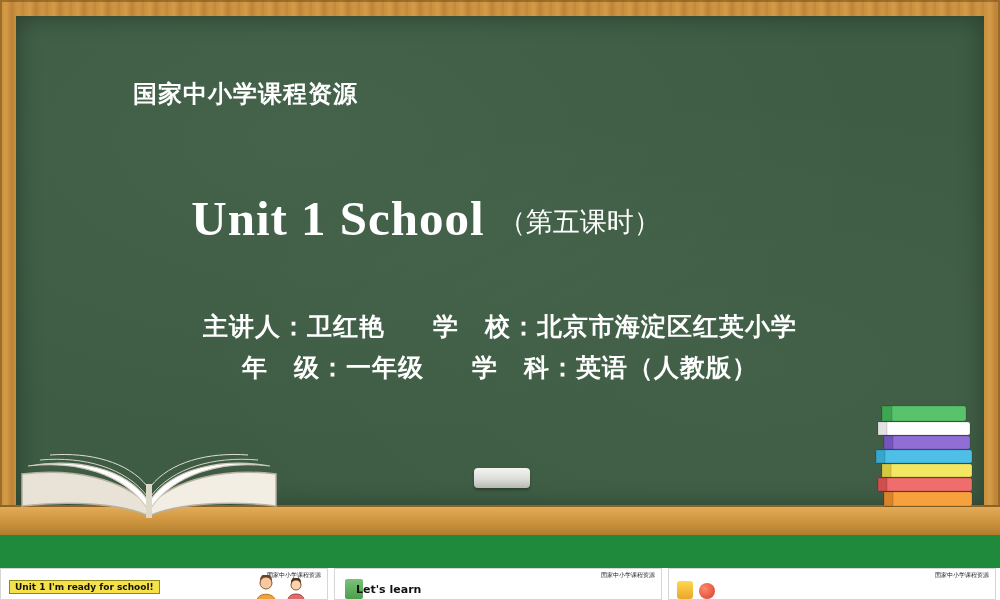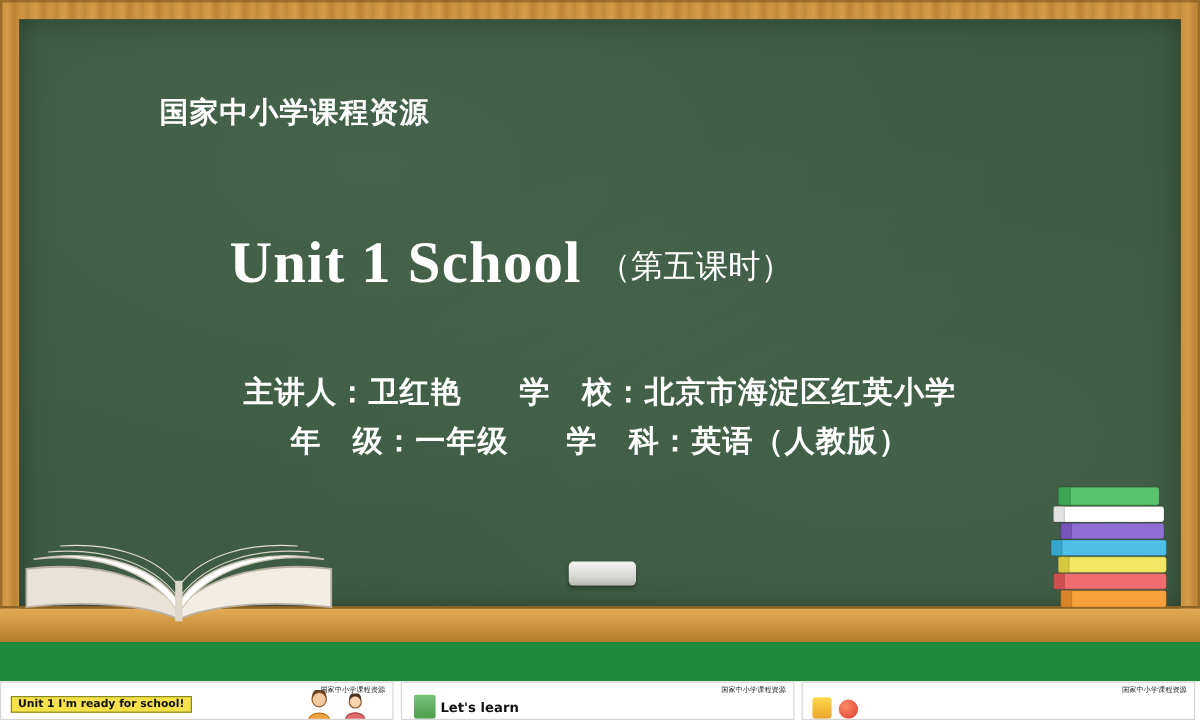--- a/index.html
+++ b/index.html
@@ -261,21 +261,21 @@
     width: 22px;
     height: 22px;
   }
 
   
   .thumb2 {
     background: #ffffff;
   }
   .t2-text {
     position: absolute;
-    left: 32px;
+    left: 21px;
     top: 14px;
     font-family: "DejaVu Sans", sans-serif;
     font-size: 11px;
     font-weight: bold;
     color: #111111;
     white-space: nowrap;
   }
   .t2-icon {
     position: absolute;
     left: 10px;

